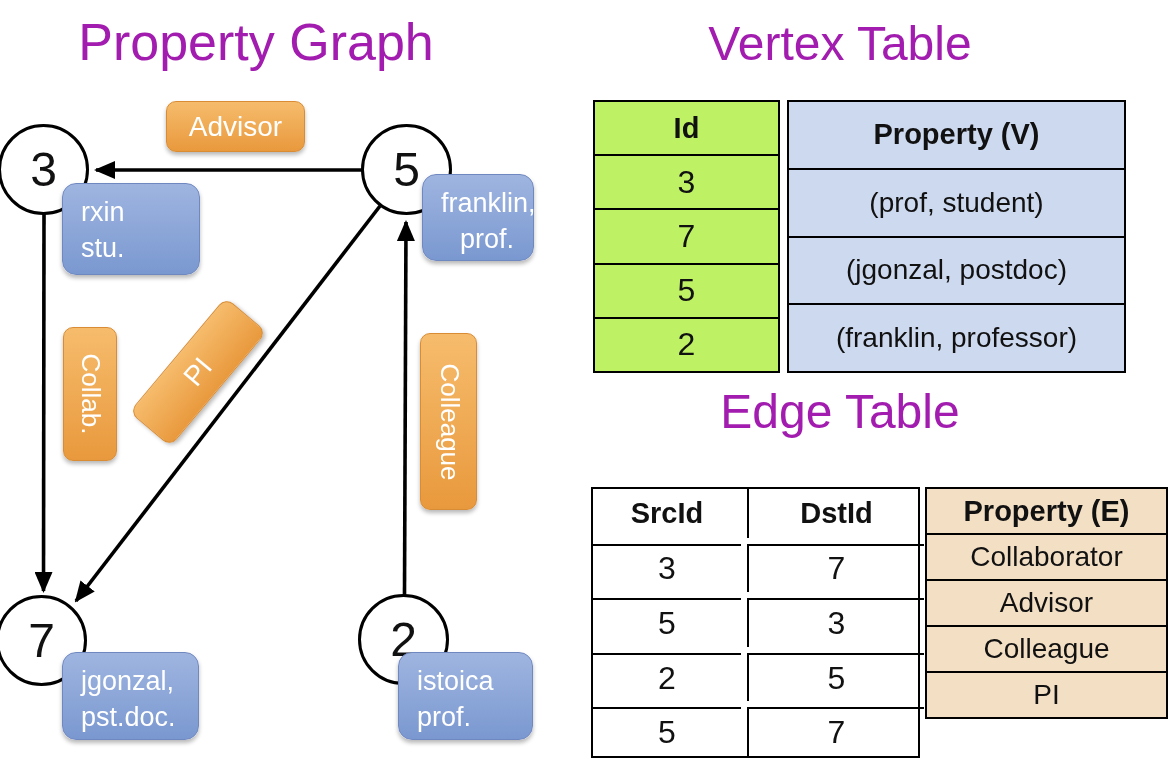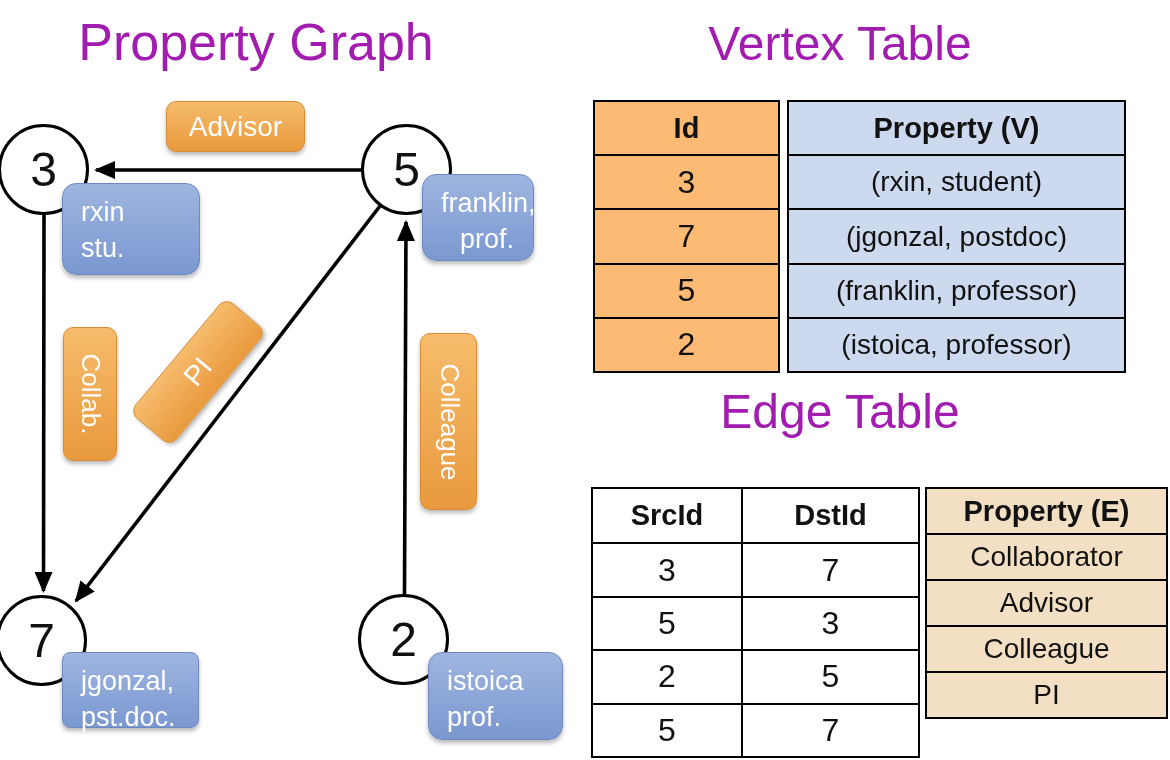--- a/index.html
+++ b/index.html
@@ -48,27 +48,27 @@
   #elabel-colleague{left:420px;top:333px;width:57px;height:177px;}
   #elabel-pi{left:123px;top:345px;width:150px;height:54px;transform:rotate(-50deg);}
 
   #vertex-3{left:-2px;top:124px;}
   #vertex-5{left:361px;top:124px;}
   #vertex-7{left:-4px;top:595px;}
   #vertex-2{left:358px;top:594px;}
 
   #vbox-rxin{left:62px;top:183px;width:138px;height:92px;}
   #vbox-franklin{left:422px;top:174px;width:112px;height:87px;text-align:center;}
-  #vbox-jgonzal{left:62px;top:652px;width:137px;height:76px;border-radius:8px;}
-  #vbox-istoica{left:428px;top:652px;width:135px;height:88px;}
+  #vbox-jgonzal{left:62px;top:652px;width:137px;height:88px;}
+  #vbox-istoica{left:398px;top:652px;width:135px;height:88px;}
 
   
   .tcol{
     position:absolute;box-sizing:border-box;border:2.5px solid #000;
-    display:flex;flex-direction:column;background:#fdba74;
+    display:flex;flex-direction:column;background:#bef264;
   }
   .tcol .cell{
     flex:1;display:flex;align-items:center;justify-content:center;
     border-top:2px solid #000;font-size:28px;color:#111;white-space:nowrap;
   }
   .tcol .cell:first-child{border-top:none;}
   .cell.hdr{font-weight:bold;font-size:29px;}
   .cell.num{font-size:32px;}
   .cell.bluefill{background:var(--vertex-cell-bg,#cdd9ee);}
   .cell.peachfill{background:var(--edge-cell-bg,#f3dfc4);}
@@ -79,21 +79,21 @@
   .tgrid{
     position:absolute;box-sizing:border-box;border:2.5px solid #000;background:#fff;
     display:grid;grid-template-columns:45.5% 54.5%;grid-auto-rows:1fr;
   }
   .tgrid .cell{
     display:flex;align-items:center;justify-content:center;
     border-top:2px solid #000;font-size:32px;color:#111;
   }
   .tgrid .cell:nth-child(-n+2){border-top:none;}
   .tgrid .cell:nth-child(2n){border-left:2px solid #000;}
-  #et-ids{left:591px;top:487px;width:329px;height:271px;}
+  #et-ids{left:591px;top:487px;width:329px;height:271px;gap:6px;}
   #et-prop-col{left:925px;top:487px;width:243px;height:232px;}
 </style>
 </head>
 <body>
 
 <div id="canvas">
 
   <div id="graph-title" class="title">Property Graph</div>
   <div id="vertex-table-title" class="title">Vertex Table</div>
   <div id="edge-table-title" class="title">Edge Table</div>
@@ -156,24 +156,23 @@
   <div id="vt-id-col" class="tcol">
     <div class="cell hdr">Id</div>
     <div class="cell num">3</div>
     <div class="cell num">7</div>
     <div class="cell num">5</div>
     <div class="cell num">2</div>
   </div>
 
   <div id="vt-prop-col" class="tcol">
     <div class="cell hdr bluefill">Property (V)</div>
-    <div class="cell bluefill">(rxin, student)</div>
+    <div class="cell bluefill">(prof, student)</div>
     <div class="cell bluefill">(jgonzal, postdoc)</div>
     <div class="cell bluefill">(franklin, professor)</div>
-    <div class="cell bluefill">(istoica, professor)</div>
   </div>
 
   <div id="et-ids" class="tgrid">
     <div class="cell hdr" style="font-size:29px;font-weight:bold;">SrcId</div>
     <div class="cell hdr" style="font-size:29px;font-weight:bold;">DstId</div>
     <div class="cell">3</div>
     <div class="cell">7</div>
     <div class="cell">5</div>
     <div class="cell">3</div>
     <div class="cell">2</div>

